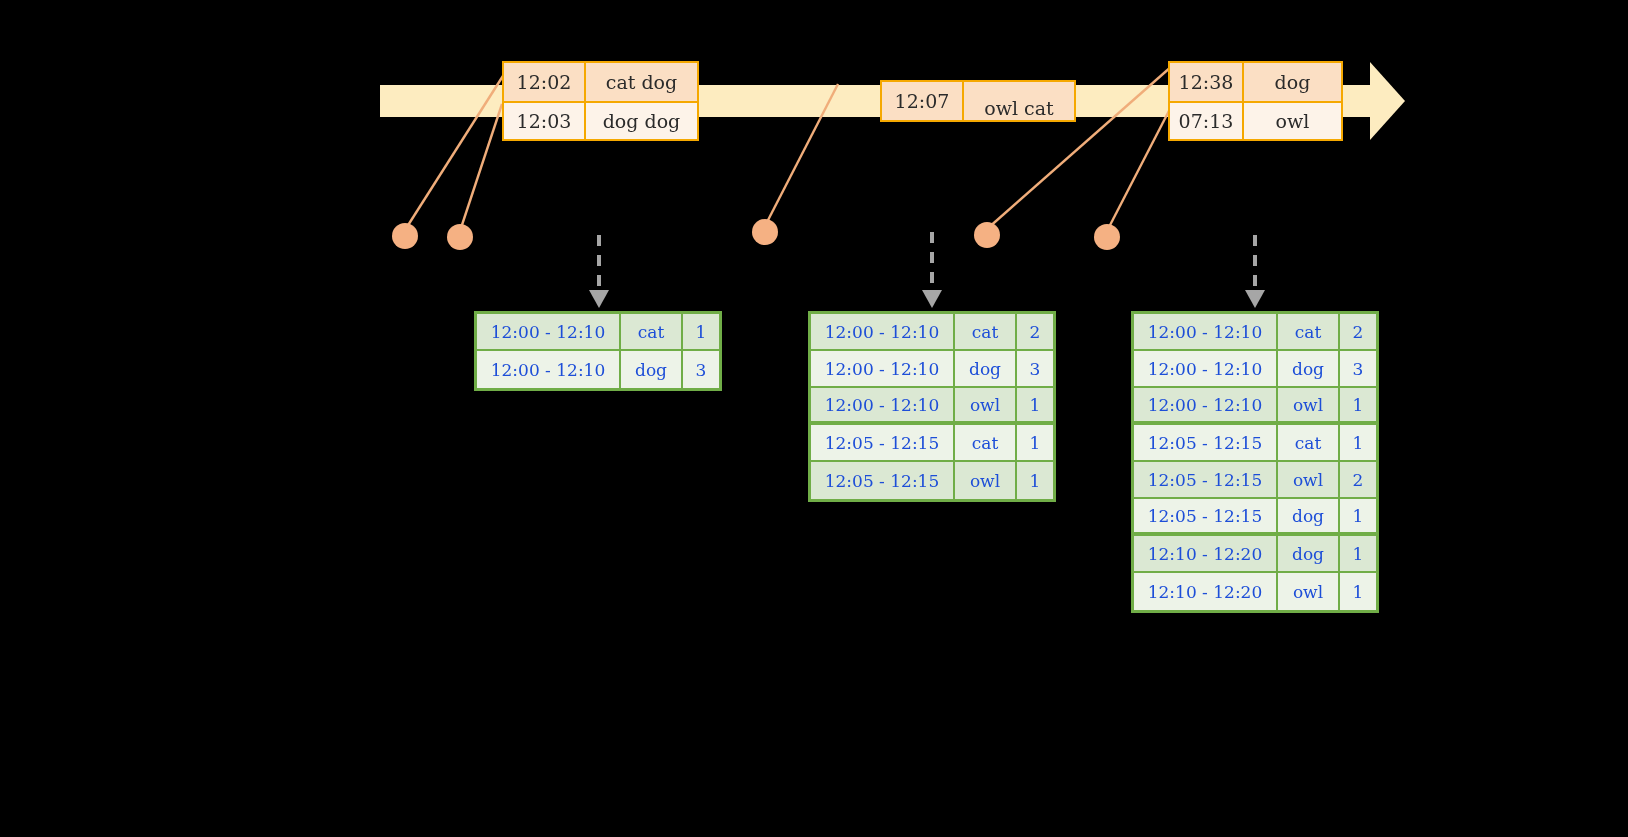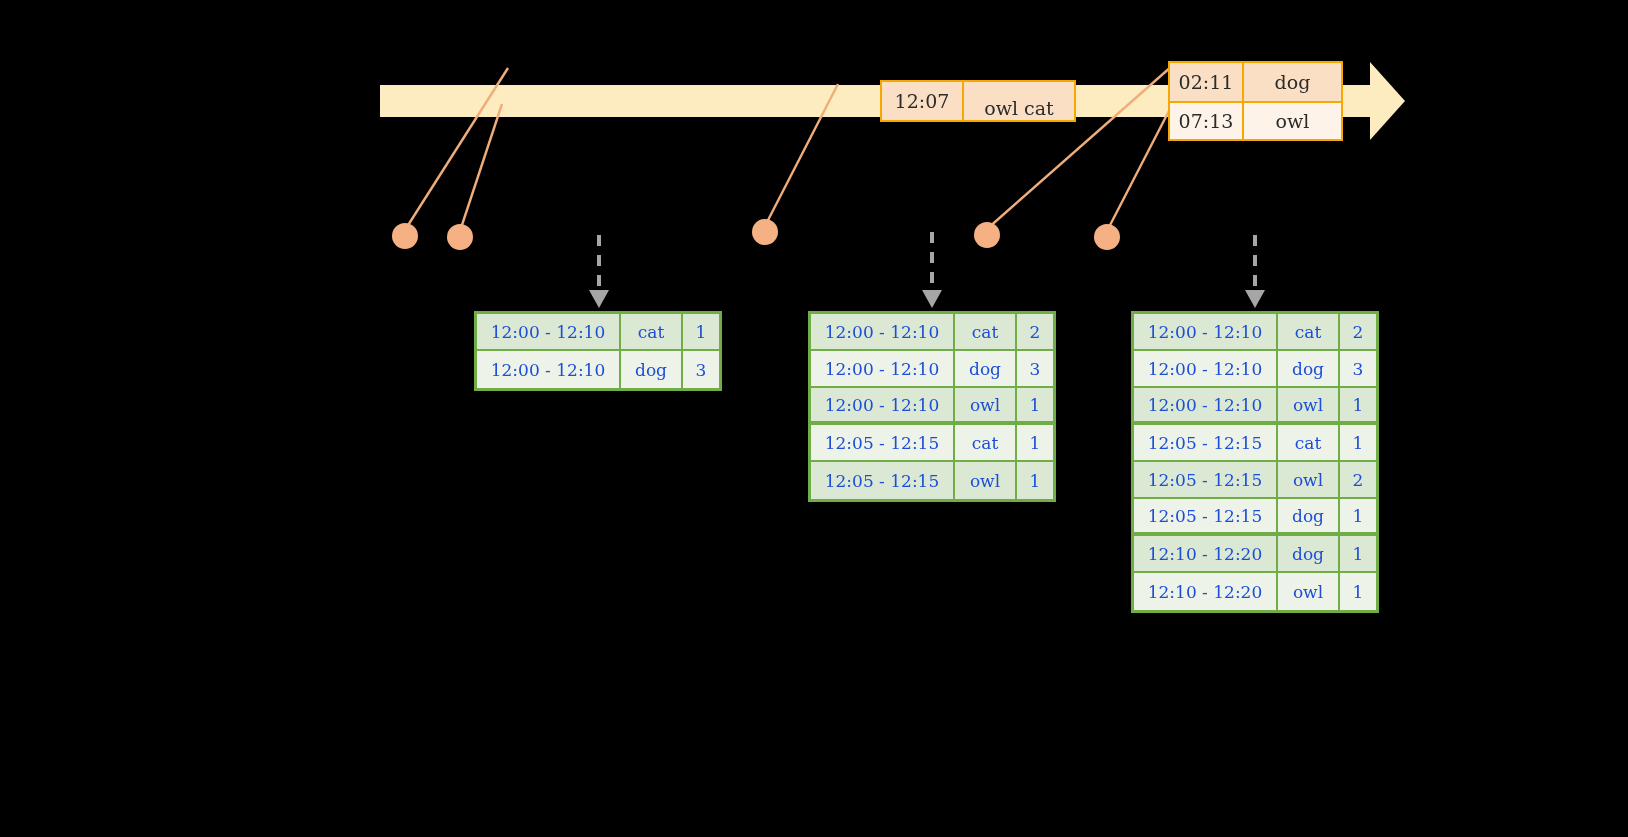--- a/index.html
+++ b/index.html
@@ -130,31 +130,41 @@
           <line x1="932" y1="232" x2="932" y2="292" stroke="#a6a6a6" stroke-width="4" stroke-dasharray="11 9"></line>
           <polygon points="922,290 942,290 932,308" fill="#a6a6a6"></polygon>
         </g>
         <g>
           <line x1="1255" y1="235" x2="1255" y2="292" stroke="#a6a6a6" stroke-width="4" stroke-dasharray="11 9"></line>
           <polygon points="1245,290 1265,290 1255,308" fill="#a6a6a6"></polygon>
         </g>
       </g>
   </svg>
 
+  <div class="event-box" id="event-box-1">
+    <div class="event-row shade-a">
+      <div class="ev-time">12:02</div>
+      <div class="ev-val">cat dog</div>
+    </div>
+    <div class="event-row shade-b">
+      <div class="ev-time">12:03</div>
+      <div class="ev-val">dog dog</div>
+    </div>
+  </div>
 
   <div class="event-box" id="event-box-2">
     <div class="event-row shade-a">
       <div class="ev-time">12:07</div>
       <div class="ev-val">owl cat</div>
     </div>
   </div>
 
   <div class="event-box" id="event-box-3">
     <div class="event-row shade-a">
-      <div class="ev-time">02:11</div>
+      <div class="ev-time">12:38</div>
       <div class="ev-val">dog</div>
     </div>
     <div class="event-row shade-b">
       <div class="ev-time">07:13</div>
       <div class="ev-val">owl</div>
     </div>
   </div>
 
   <div class="result-table" id="result-table-1">
       <div class="r-row rowtone-0">

